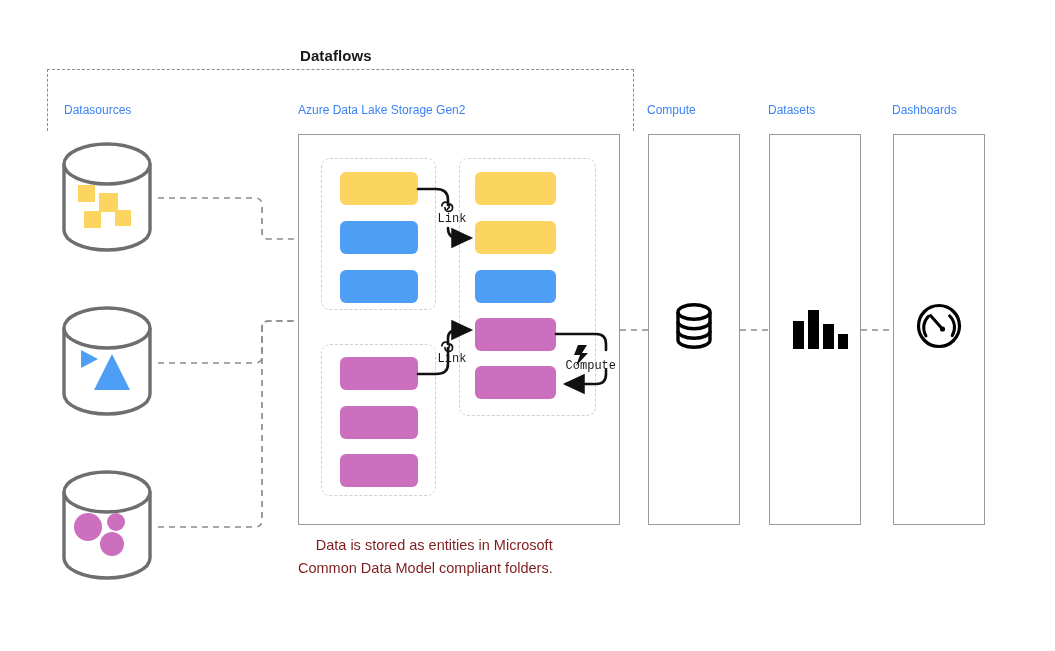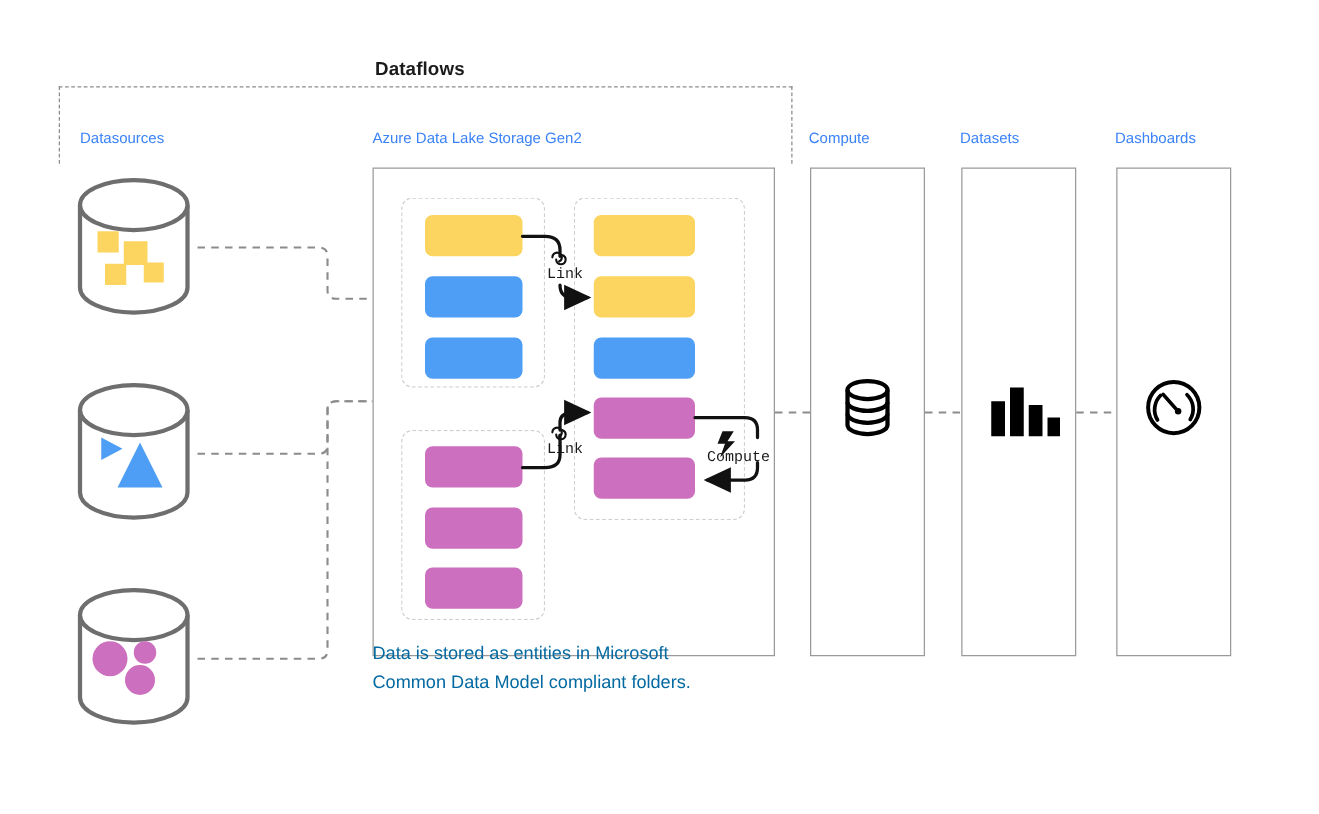--- a/index.html
+++ b/index.html
@@ -32,25 +32,26 @@
     color: #3b82f6;
     white-space: nowrap;
   }
   .lbl-datasources { left: 64px; top: 103px; }
   .lbl-adls        { left: 298px; top: 103px; }
   .lbl-datasets    { left: 647px; top: 103px; }
   .lbl-reports     { left: 768px; top: 103px; }
   .lbl-dashboards  { left: 892px; top: 103px; }
 
   .caption {
-    left: 298px; top: 512px;
+    left: 298px; top: 534px;
     font-size: 14.5px;
-    color: #0369a1;
+    color: #7f1d1d;
     line-height: 23px;
     white-space: pre-line;
+    text-align: right;
   }
 
   
   .dataflows-bracket-top {
     left: 47px; top: 69px;
     width: 587px; height: 0;
     border-top: 1.6px dashed #8c8c8c;
   }
   .dataflows-bracket-left {
     left: 47px; top: 69px;

